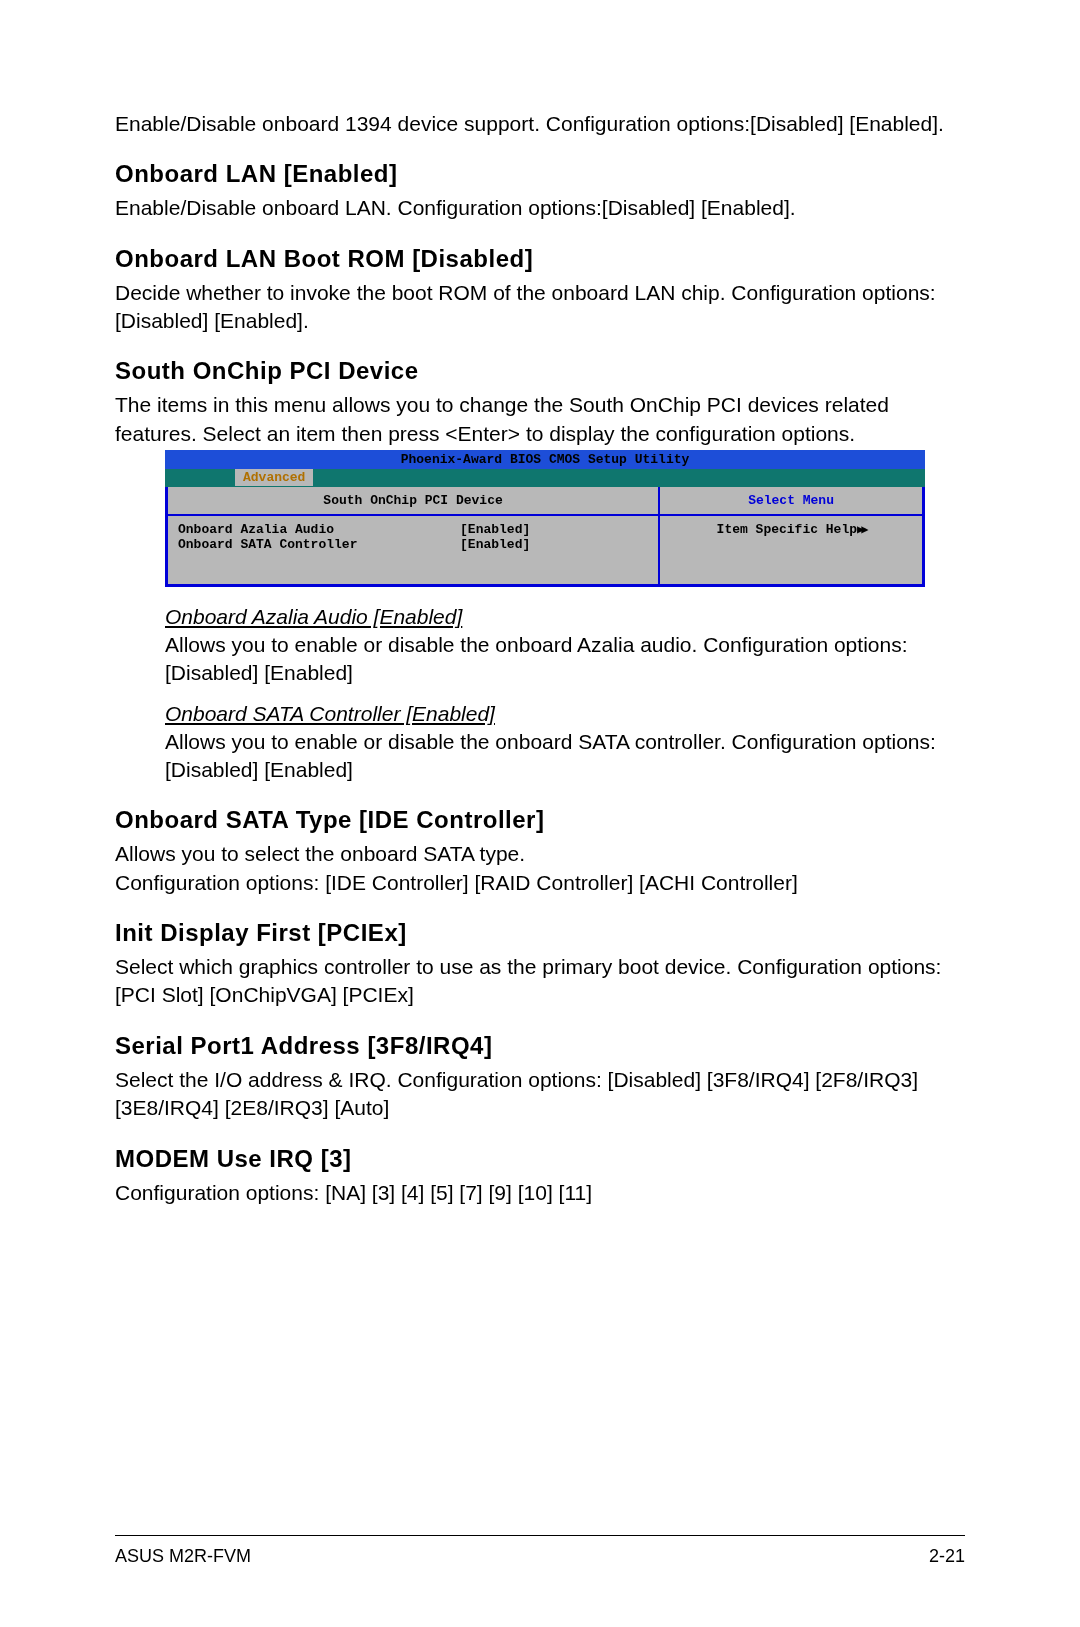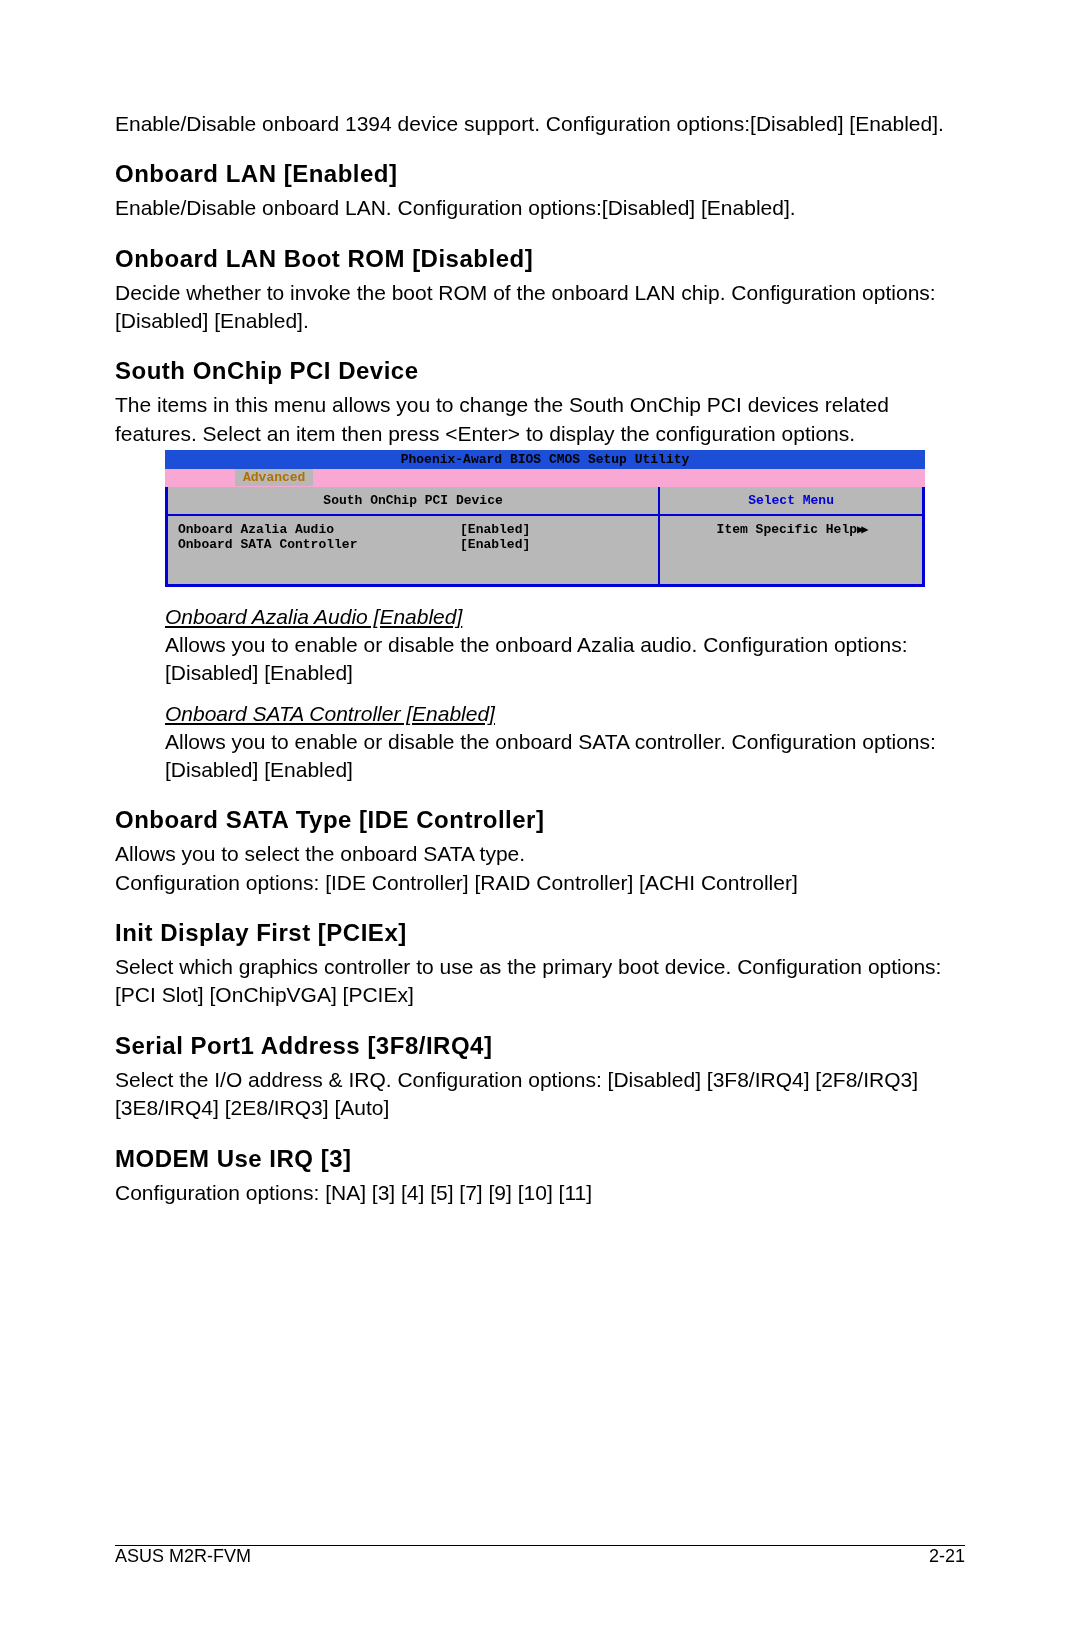--- a/index.html
+++ b/index.html
@@ -49,21 +49,21 @@
   }
   .bios-titlebar {
     background: #1d4ed8;
     color: #000;
     text-align: center;
     font-weight: bold;
     font-size: 13px;
     padding: 2px 0;
   }
   .bios-menubar {
-    background: #f9a8d4;
+    background: #0f766e;
     height: 18px;
     position: relative;
   }
   .bios-tab {
     position: absolute;
     left: 70px;
     top: 0;
     background: #b8b8b8;
     color: #b07000;
     font-weight: bold;
@@ -111,20 +111,21 @@
     letter-spacing:-3px;
     vertical-align: middle;
   }
   
   .footer {
     position: absolute;
     bottom: 60px;
     left: 115px;
     right: 115px;
     border-top: 1px solid #000;
+    padding-top: 10px;
     font-size: 18px;
     display: flex;
     justify-content: space-between;
   }
 </style>
 </head>
 <body>
 
 <div class="page">
 

